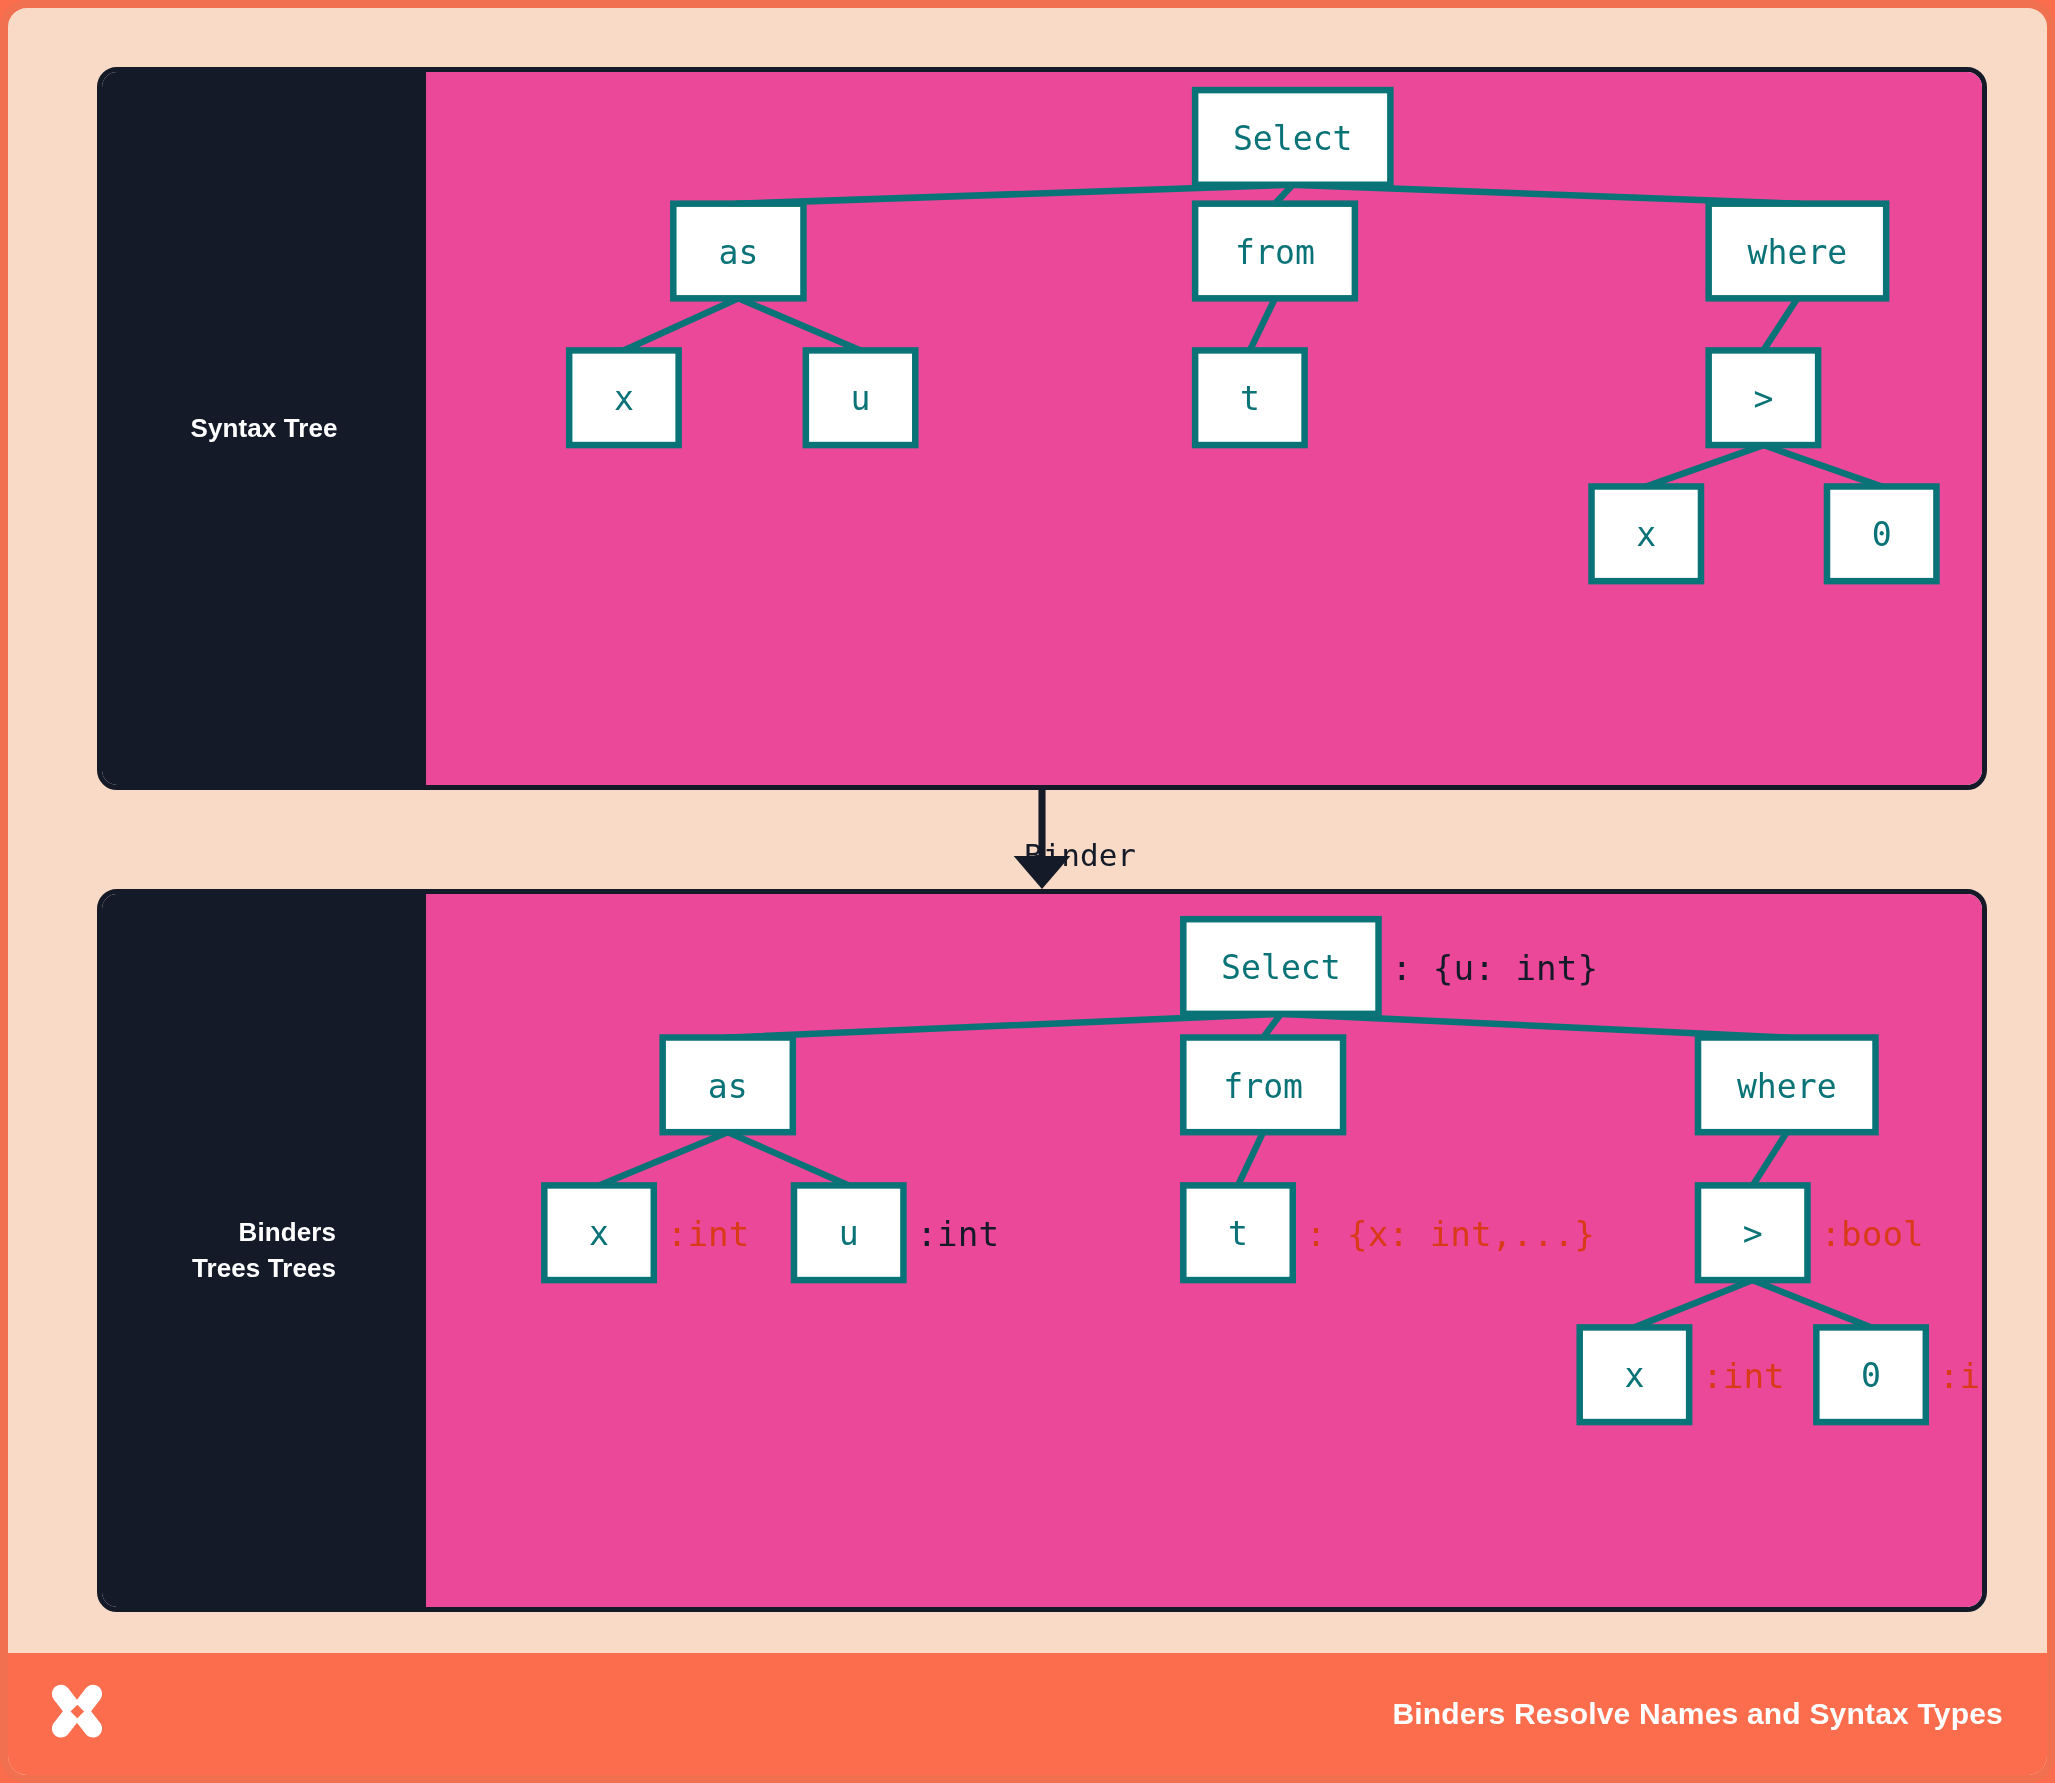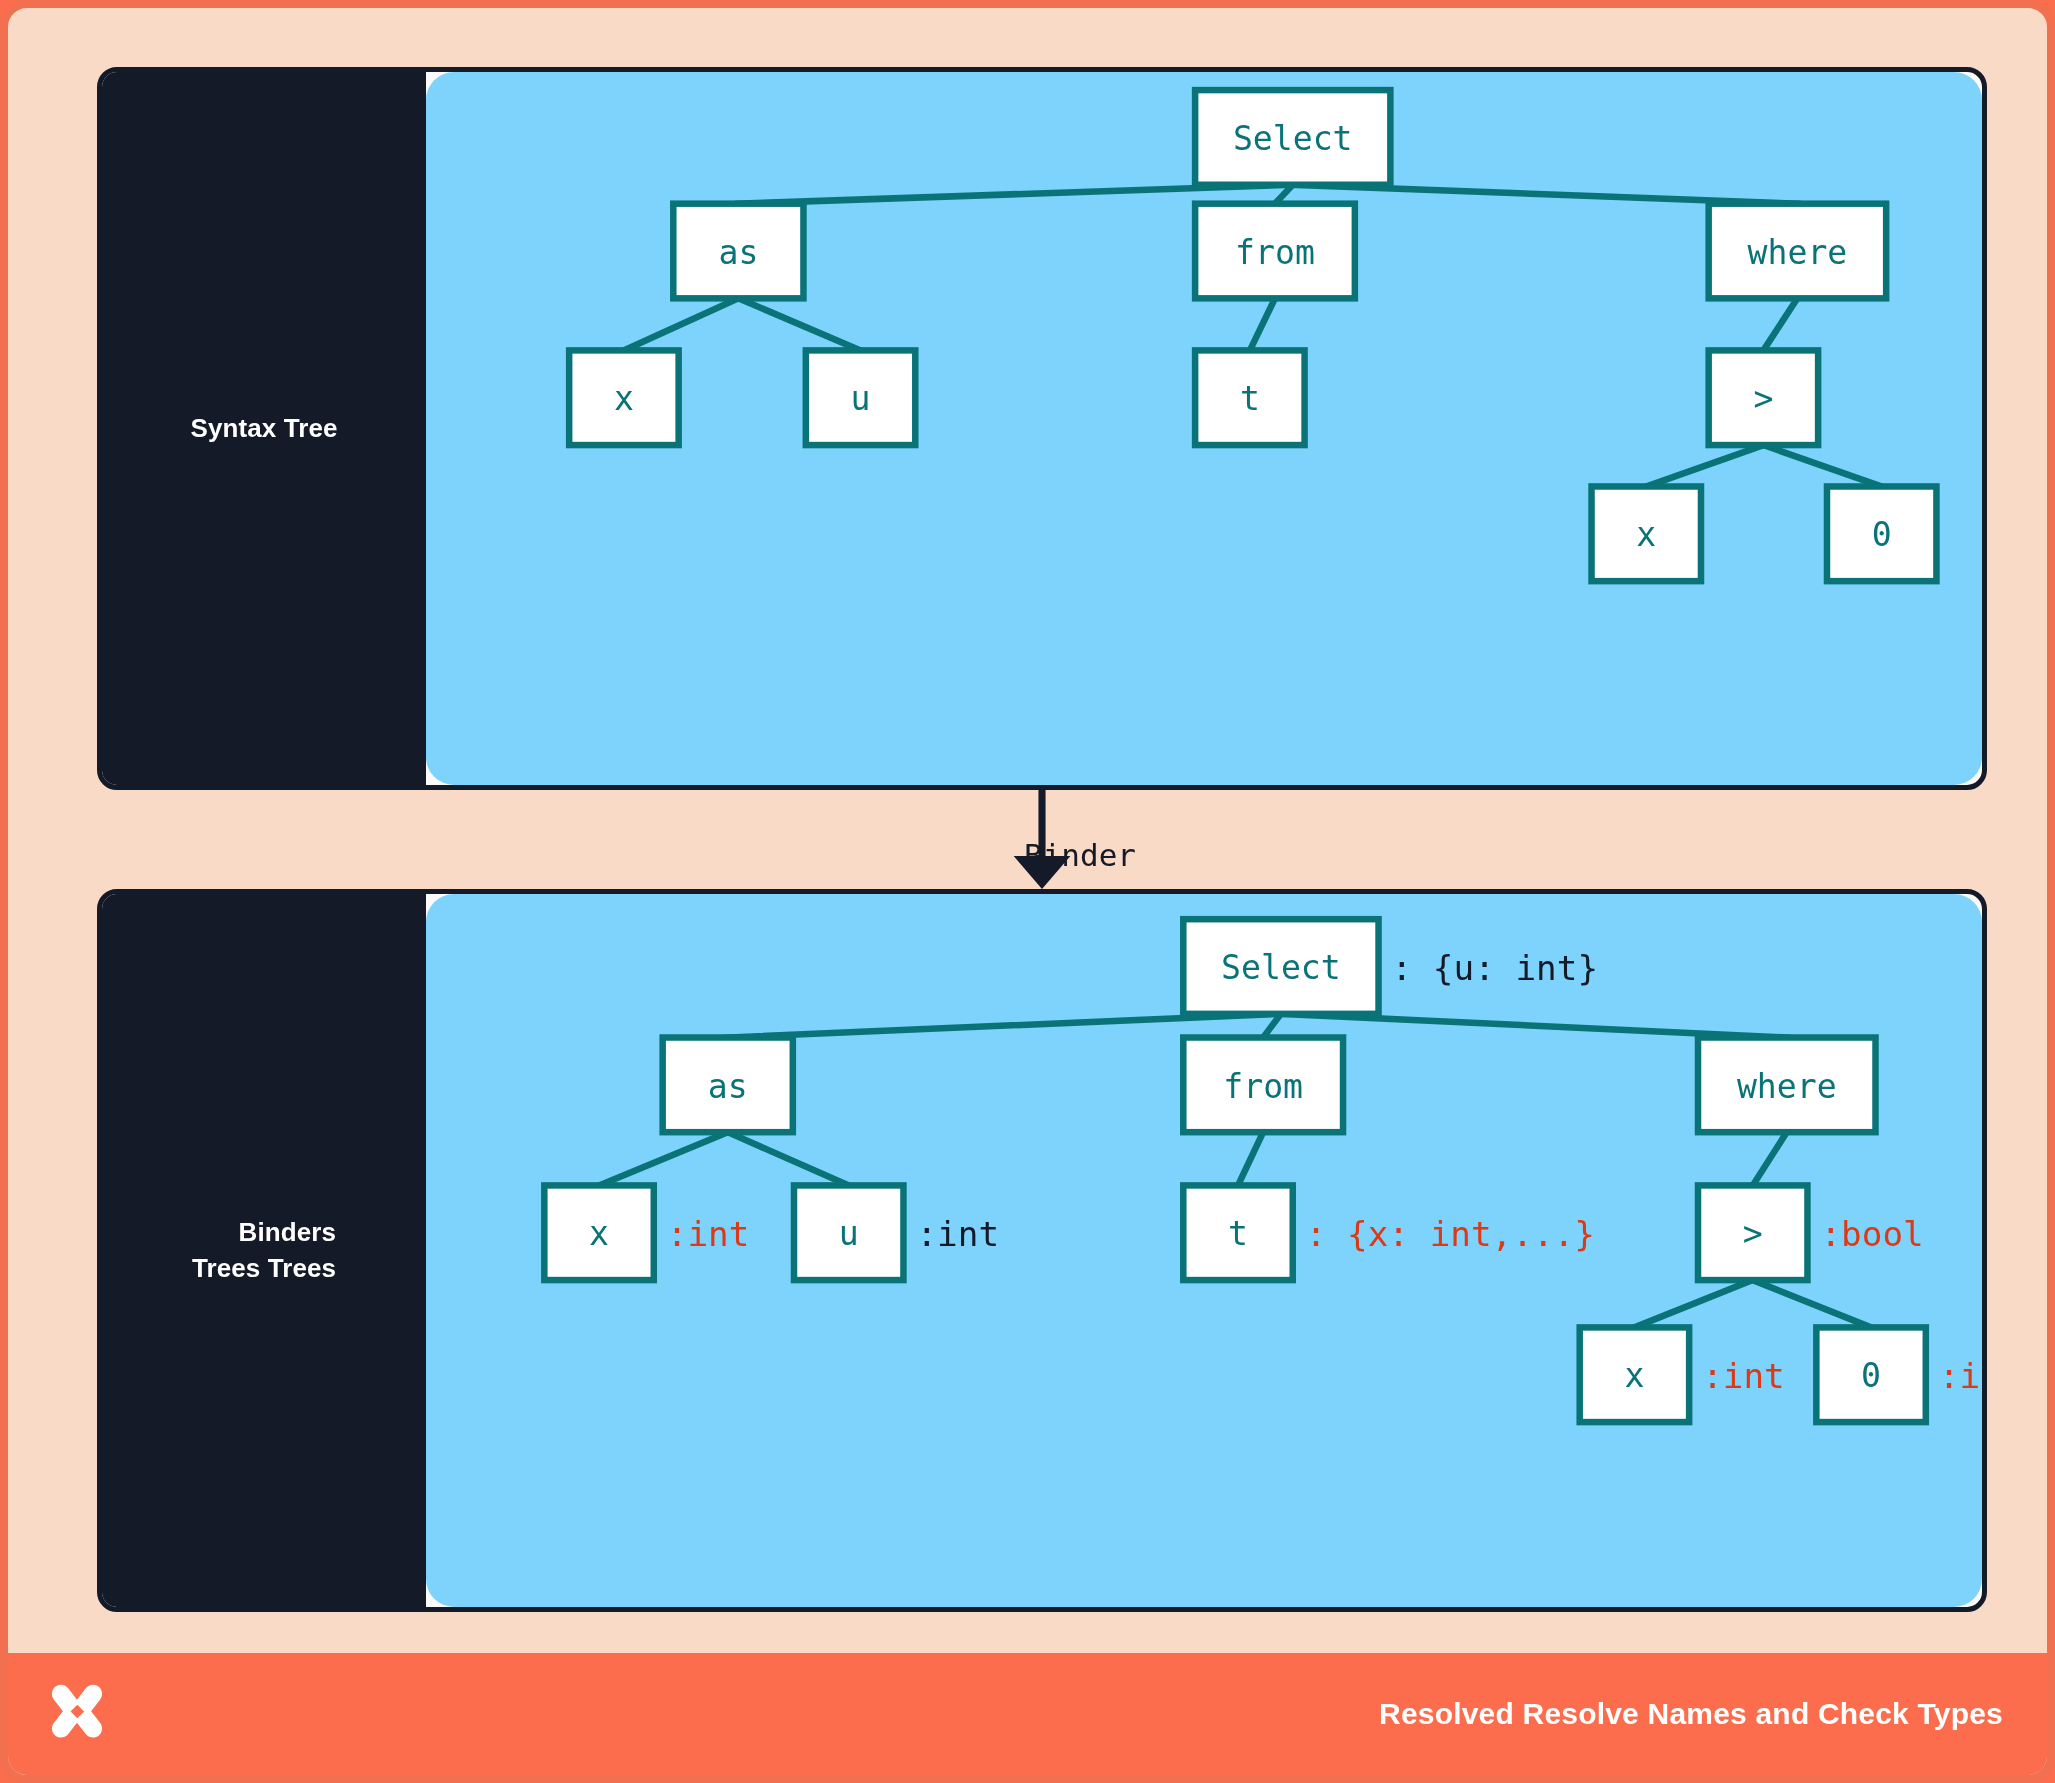--- a/index.html
+++ b/index.html
@@ -32,21 +32,21 @@
   .panel-label{
     flex:0 0 324px;
     background:#141a27;
     color:#ffffff;
     display:flex;align-items:center;justify-content:center;
     text-align:right;
     font-size:26px;font-weight:bold;
     line-height:1.38;
     letter-spacing:0.1px;
   }
-  .panel-canvas{flex:1 1 auto;position:relative;background:#7dd3fc;border-radius:28px;}
+  .panel-canvas{flex:1 1 auto;position:relative;background:#ec4899;}
   .panel-canvas svg{display:block;width:100%;height:100%;}
 
   
   .nbox{fill:#ffffff;stroke:#0a7377;stroke-width:11;}
   .nlbl{fill:#0a7377;font-family:"DejaVu Sans Mono","Liberation Mono",monospace;font-size:56px;text-anchor:middle;dominant-baseline:central;}
   .edge{stroke:#0a7377;stroke-width:11;fill:none;stroke-linecap:square;}
   .ann{font-family:"DejaVu Sans Mono","Liberation Mono",monospace;font-size:58px;dominant-baseline:central;}
   .ann.dark{fill:#141a27;}
   .ann.red{fill:#d93a18;}
 
@@ -220,17 +220,17 @@
     </div>
   </div>
 
   <div id="footer">
     <svg id="footer-logo" viewBox="0 0 100 100">
       <path fill="#ffffff" d="M16 6 C22 1 31 2 36 8 L50 26 L64 8 C69 2 78 1 84 6 C90 11 91 20 86 26 L72 44 L86 62
                               C91 68 90 77 84 82 C78 87 69 86 64 80 L50 62 L36 80 C31 86 22 87 16 82
                               C10 77 9 68 14 62 L28 44 L14 26 C9 20 10 11 16 6 Z"></path>
       <rect fill="#fb6d4c" x="43" y="37" width="15" height="15" transform="rotate(45 50.5 44.5)"></rect>
     </svg>
-    <div id="footer-title">Resolved Resolve Names and Check Types</div>
+    <div id="footer-title">Binders Resolve Names and Syntax Types</div>
   </div>
 
 </div>
 
 
 </body></html>

